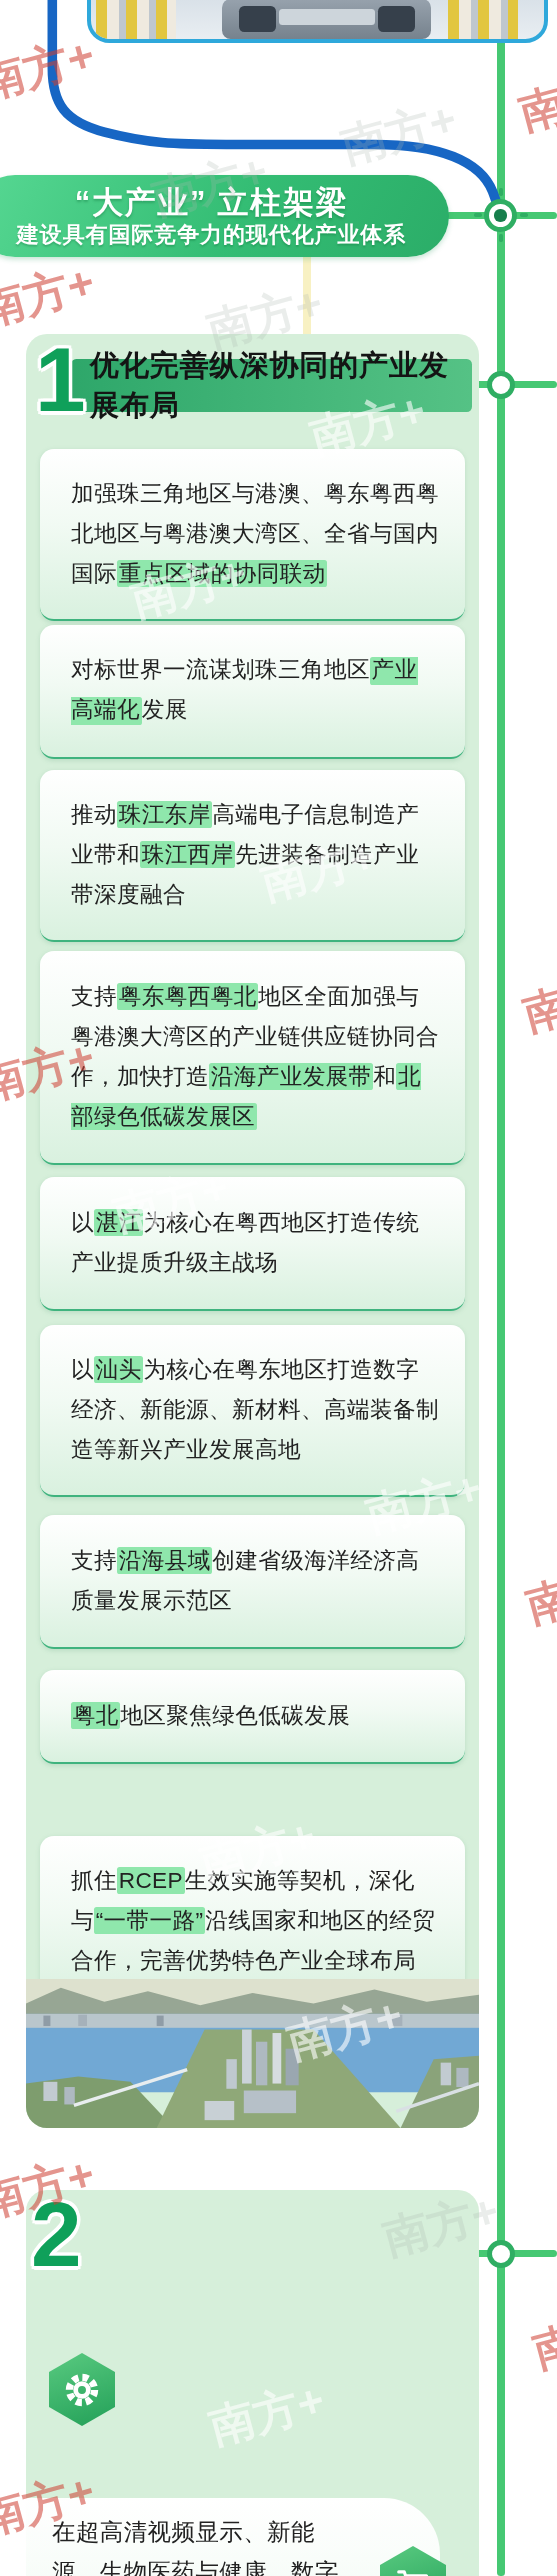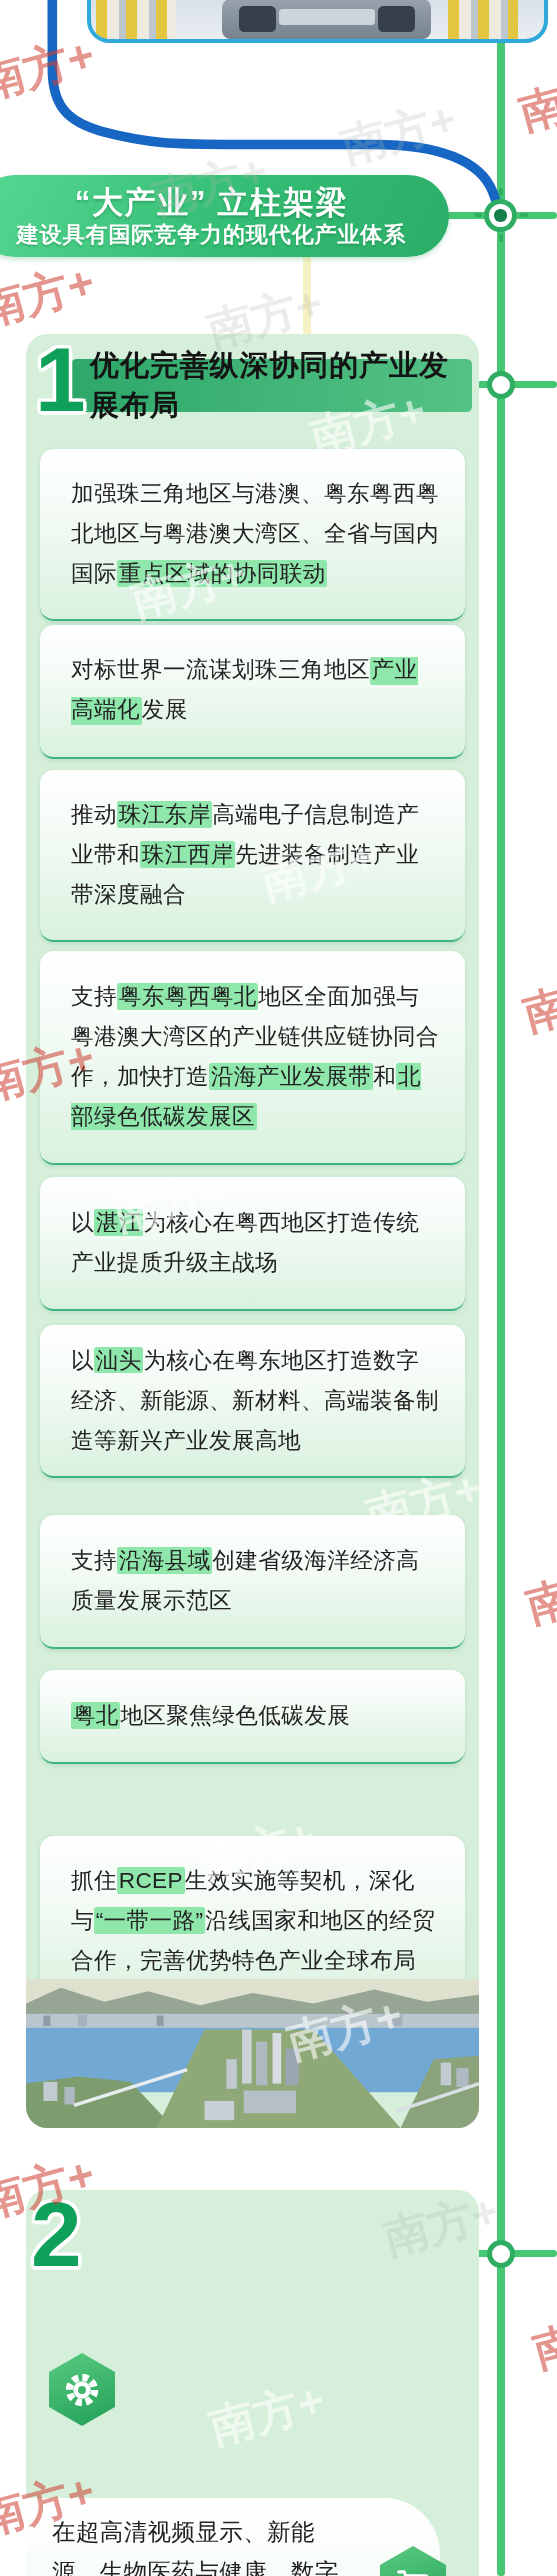--- a/index.html
+++ b/index.html
@@ -135,21 +135,21 @@
       </div>
       <div class="card" style="top: 770px; height: 172px;">
         <div class="txt"><span>推动</span><span class="hl">珠江东岸</span><span>高端电子信息制造产业带和</span><span class="hl">珠江西岸</span><span>先进装备制造产业带深度融合</span></div>
       </div>
       <div class="card" style="top: 951px; height: 214px;">
         <div class="txt"><span>支持</span><span class="hl">粤东粤西粤北</span><span>地区全面加强与粤港澳大湾区的产业链供应链协同合作，加快打造</span><span class="hl">沿海产业发展带</span><span>和</span><span class="hl">北部绿色低碳发展区</span></div>
       </div>
       <div class="card" style="top: 1177px; height: 134px;">
         <div class="txt"><span>以</span><span class="hl">湛江</span><span>为核心在粤西地区打造传统产业提质升级主战场</span></div>
       </div>
-      <div class="card" style="top: 1325px; height: 153px;">
+      <div class="card" style="top: 1325px; height: 172px;">
         <div class="txt"><span>以</span><span class="hl">汕头</span><span>为核心在粤东地区打造数字经济、新能源、新材料、高端装备制造等新兴产业发展高地</span></div>
       </div>
       <div class="card" style="top: 1515px; height: 134px;">
         <div class="txt"><span>支持</span><span class="hl">沿海县域</span><span>创建省级海洋经济高质量发展示范区</span></div>
       </div>
       <div class="card" style="top: 1670px; height: 94px;">
         <div class="txt"><span class="hl">粤北</span><span>地区聚焦绿色低碳发展</span></div>
       </div>
       <div class="card" style="top: 1796px; height: 172px; margin-top: 40px;">
         <div class="txt"><span>抓住</span><span class="hl">RCEP</span><span>生效实施等契机，深化与</span><span class="hl">“一带一路”</span><span>沿线国家和地区的经贸合作，完善优势特色产业全球布局</span></div>

